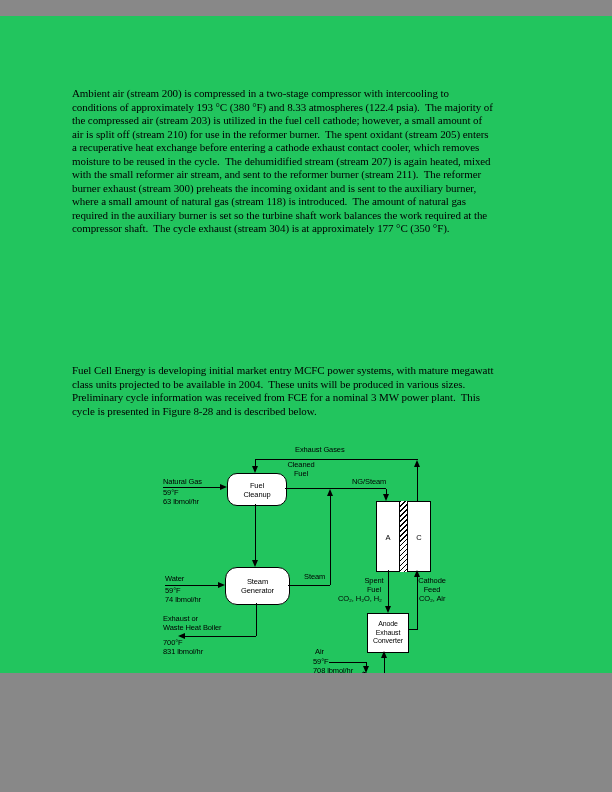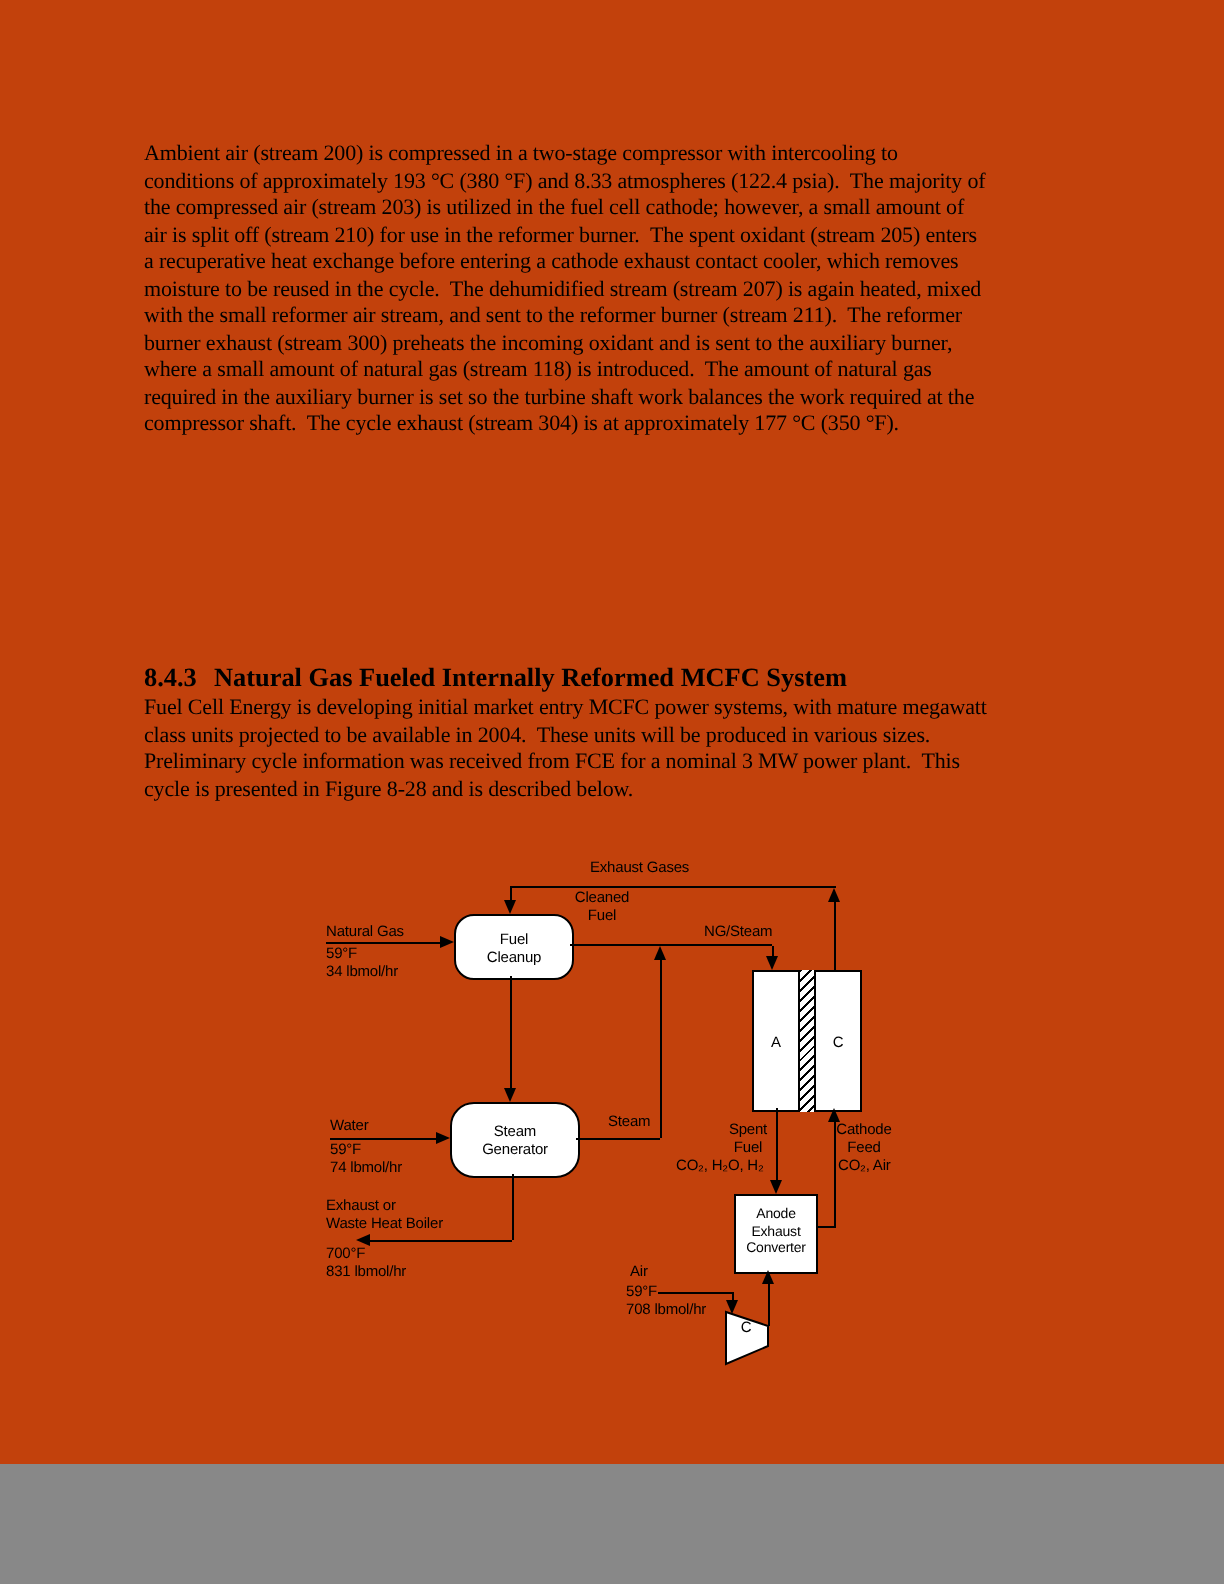--- a/index.html
+++ b/index.html
@@ -1,19 +1,19 @@
 <!DOCTYPE html>
 <html><head>
 <meta charset="utf-8">
 <style>
   html,body { margin:0; padding:0; background:#888; }
   .page {
-    position:relative; width:612px; height:732px; background:#c2410c;
+    position:relative; width:612px; height:657px; background:#22c55e;
     font-family:"Liberation Serif","DejaVu Serif",serif; color:#000;
-    margin:0 auto; overflow:hidden;
+    margin:16px auto; overflow:hidden;
   }
   .para {
     position:absolute; font-size:11px; line-height:13.5px;
     letter-spacing:-0.08px; white-space:pre;
   }
   .heading {
     position:absolute; font-weight:bold; font-size:13.2px; line-height:16px;
     display:flex; white-space:pre;
   }
   .heading .hnum { display:inline-block; width:35px; }
@@ -58,44 +58,40 @@
 the compressed air (stream 203) is utilized in the fuel cell cathode; however, a small amount of
 air is split off (stream 210) for use in the reformer burner.  The spent oxidant (stream 205) enters
 a recuperative heat exchange before entering a cathode exhaust contact cooler, which removes
 moisture to be reused in the cycle.  The dehumidified stream (stream 207) is again heated, mixed
 with the small reformer air stream, and sent to the reformer burner (stream 211).  The reformer
 burner exhaust (stream 300) preheats the incoming oxidant and is sent to the auxiliary burner,
 where a small amount of natural gas (stream 118) is introduced.  The amount of natural gas
 required in the auxiliary burner is set so the turbine shaft work balances the work required at the
 compressor shaft.  The cycle exhaust (stream 304) is at approximately 177 °C (350 °F).</div>
 
-  <div class="heading" style="left:72px; top:331px;">
-    <span class="hnum">8.4.3</span>
-    <span>Natural Gas Fueled Internally Reformed MCFC System</span>
-  </div>
 
   <div class="para" style="left:72px; top:348px;">Fuel Cell Energy is developing initial market entry MCFC power systems, with mature megawatt
 class units projected to be available in 2004.  These units will be produced in various sizes.
 Preliminary cycle information was received from FCE for a nominal 3 MW power plant.  This
 cycle is presented in Figure 8-28 and is described below.</div>
 
   <div class="dg">
 
     <span class="lbl" style="left:295px; top:429px;">Exhaust Gases</span>
     <div class="ln" style="left:255px; top:443px; width:163px; height:1px;"></div>
     <div class="ln" style="left:255px; top:444px; width:1px; height:6px;"></div>
     <div class="arr down" style="left:252px; top:450px;"></div>
     <div class="ln" style="left:417px; top:451px; width:1px; height:34px;"></div>
     <div class="arr up" style="left:414px; top:444px;"></div>
 
     <span class="lbl" style="left:163px; top:461px;">Natural Gas</span>
     <div class="ln" style="left:163px; top:471px; width:57px; height:1px;"></div>
     <div class="arr right" style="left:220px; top:468px;"></div>
     <span class="lbl" style="left:163px; top:471.5px;">59°F</span>
-    <span class="lbl" style="left:163px; top:481px;">34 lbmol/hr</span>
+    <span class="lbl" style="left:163px; top:481px;">63 lbmol/hr</span>
 
     <div class="box rnd" style="left:227px; top:457px; width:58px; height:31px;">Fuel
 Cleanup</div>
 
     <span class="lbl ctr" style="left:284px; top:444px; width:34px;text-align:center;">Cleaned
 Fuel</span>
     <div class="ln" style="left:285px; top:472px; width:101px; height:1px;"></div>
     <span class="lbl" style="left:352px; top:461px;">NG/Steam</span>
     <div class="ln" style="left:386px; top:473px; width:1px; height:5px;"></div>
     <div class="arr down" style="left:383px; top:478px;"></div>

